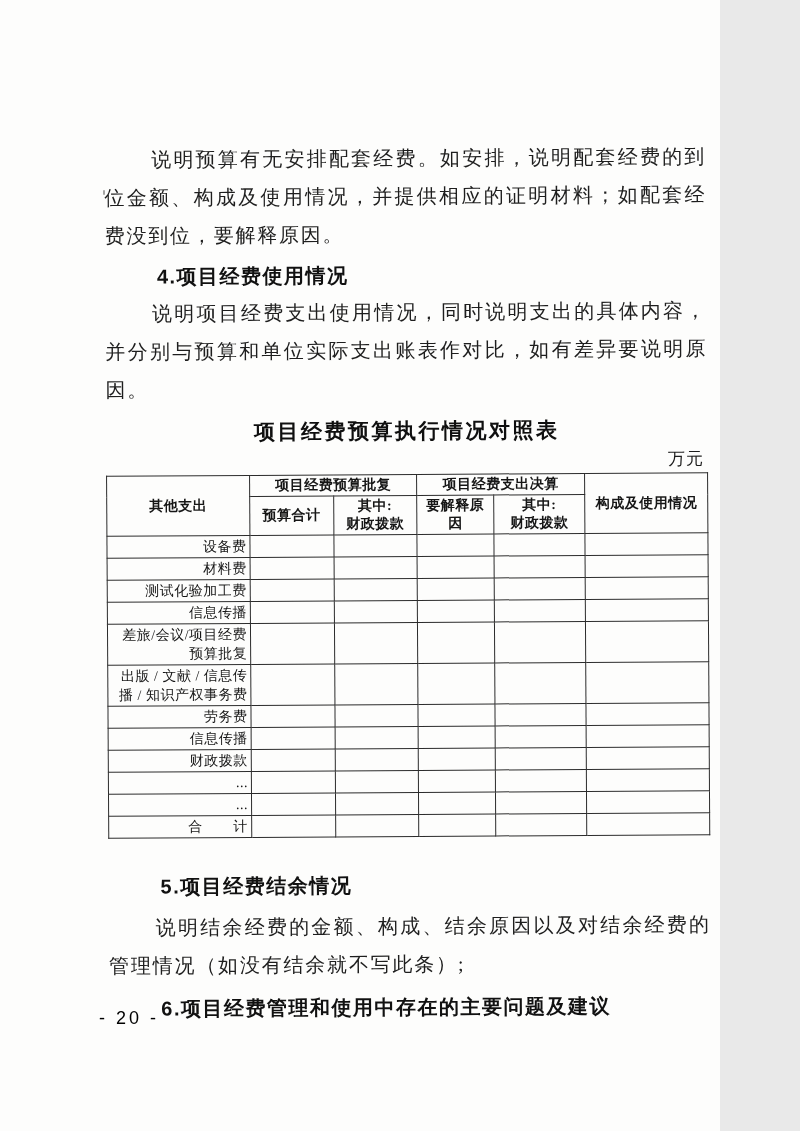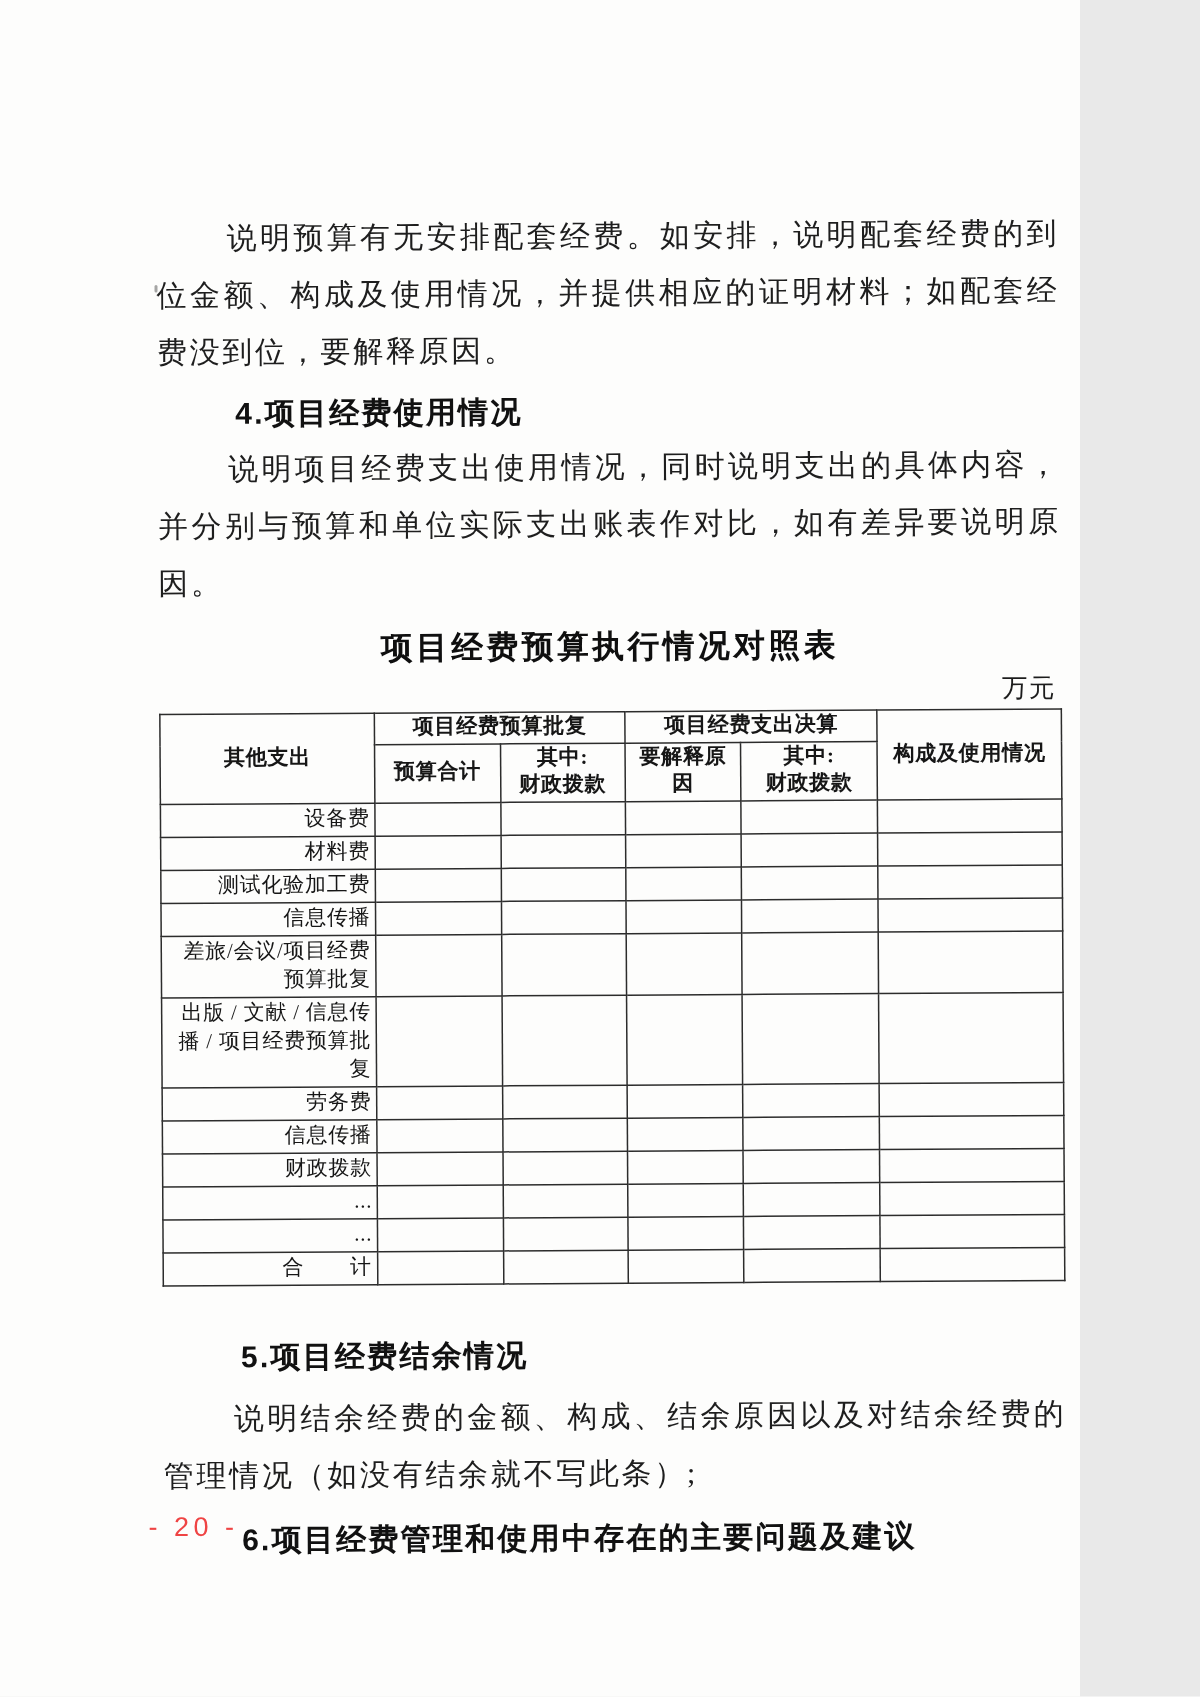--- a/index.html
+++ b/index.html
@@ -83,21 +83,21 @@
     padding-left: 5px;
     letter-spacing: 0.5px;
   }
   td.sum { padding-left: 17px; letter-spacing: 1px; }
   .page-number {
     position: absolute;
     left: 99px; top: 1008px;
     font-family: "Liberation Sans", "DejaVu Sans", sans-serif;
     font-size: 18px;
     letter-spacing: 3px;
-    color: #ef4444;
+    color: #000000;
   }
   .speck { position: absolute; background: #3a3a3a; border-radius: 50%; }
   .speck.s1 { left: 760px; top: 349px; width: 4px; height: 4px; }
   .speck.s2 { left: 103px; top: 190px; width: 2px; height: 5px; opacity: .45; border-radius: 1px; }
   .speck.s3 { left: 736px; top: 552px; width: 2px; height: 2px; opacity: .4; }
 </style>
 </head>
 <body>
 
 <div class="page">
@@ -174,21 +174,21 @@
         </tr>
         <tr>
           <td class="row-label">差旅/会议/项目经费预算批复</td>
           <td></td>
             <td></td>
             <td></td>
             <td></td>
             <td></td>
         </tr>
         <tr>
-          <td class="row-label">出版 / 文献 / 信息传播 / 项目经费预算批复</td>
+          <td class="row-label">出版 / 文献 / 信息传播 / 知识产权事务费</td>
           <td></td>
             <td></td>
             <td></td>
             <td></td>
             <td></td>
         </tr>
         <tr>
           <td class="row-label">劳务费</td>
           <td></td>
             <td></td>

